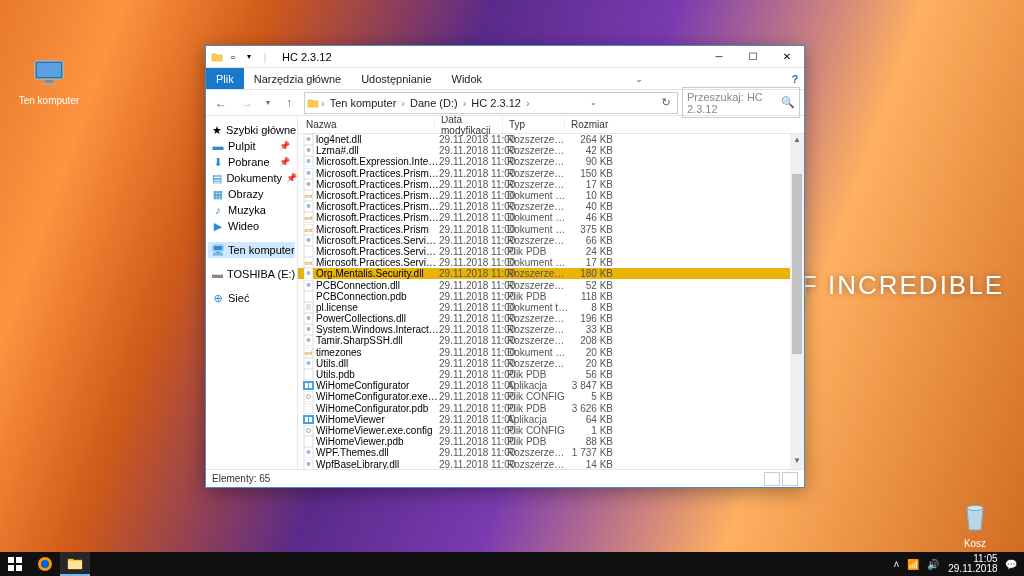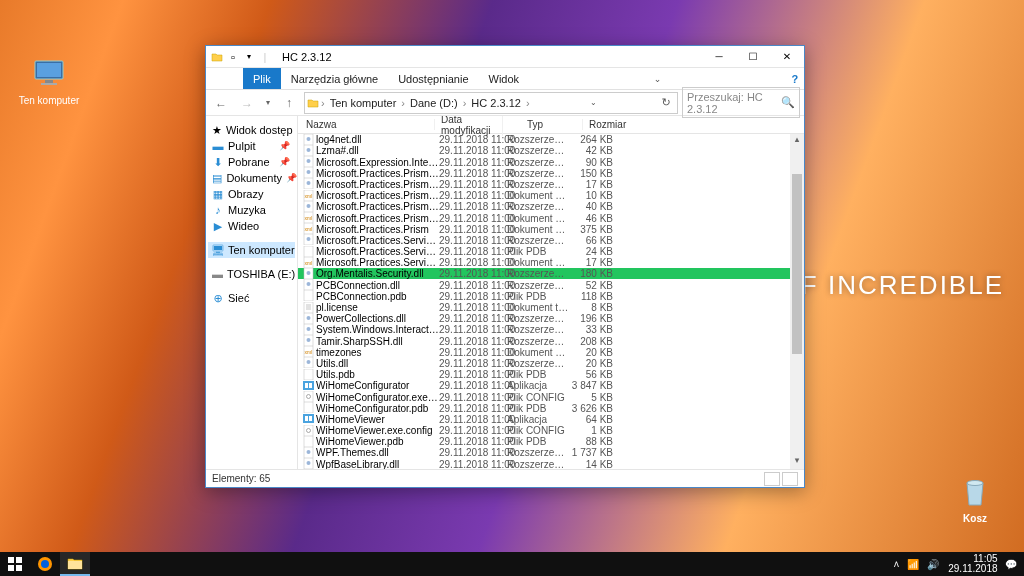--- a/index.html
+++ b/index.html
@@ -12,37 +12,37 @@
     position:absolute; right:20px; top:270px;
     color:#fff; font-size:26px; font-weight:300; letter-spacing:2px;
     text-shadow:0 0 6px rgba(0,0,0,.4);
   }
   .desktop-icon {
     position:absolute; width:78px; text-align:center; color:#fff; font-size:10px;
   }
   .desktop-icon .ico { width:36px; height:36px; margin:0 auto 4px; display:flex; align-items:center; justify-content:center; }
   .di-computer { left:10px; top:55px; }
   .di-trash    { right:10px; bottom:30px; }
-  .di-trash    { bottom:52px;font-weight:bold; }
+  .di-trash    { bottom:27px; }
   svg { display:block; }
 
   
   .window {
     position:absolute; left:205px; top:45px; width:600px; height:443px;
     background:#fff; border:1px solid #4a88c7; box-shadow:0 4px 18px rgba(0,0,0,.35);
     display:flex; flex-direction:column;
   }
   .titlebar { height:22px; background:#fff; display:flex; align-items:center; font-size:11px; border-bottom:1px solid #e5e5e5;}
   .titlebar .qat { display:flex; align-items:center; gap:2px; padding:0 4px; }
   .titlebar .qat span { width:14px; height:14px; display:flex; align-items:center; justify-content:center; }
   .titlebar .title { flex:1; padding-left:6px; }
   .winbtns { display:flex; }
   .winbtns button { width:34px; height:22px; border:none; background:transparent; font-size:10px; }
 
-  .ribbon-tabs { height:22px; display:flex; align-items:stretch; font-size:11px; border-bottom:1px solid #e1e1e1;padding-left:37px;}
+  .ribbon-tabs { height:22px; display:flex; align-items:stretch; font-size:11px; border-bottom:1px solid #e1e1e1;}
   .ribbon-tabs .tab { padding:0 10px; display:flex; align-items:center; color:#222; }
   .ribbon-tabs .tab.file { background:#1979ca; color:#fff; }
   .ribbon-hint { margin-left:auto; width:18px; display:flex; align-items:center; justify-content:center; color:#1979ca; font-weight:bold; }
   .ribbon-hint2 { width:14px; display:flex; align-items:center; justify-content:center; }
 
   .addrrow { height:26px; display:flex; align-items:center; gap:4px; padding:2px 4px; border-bottom:1px solid #e5e5e5; font-size:11px;}
   .navbtn { width:22px; height:22px; border:none; background:transparent; color:#666; font-size:12px; }
   .addrbar { flex:1; height:22px; border:1px solid #ccc; display:flex; align-items:center; padding:0 2px; gap:2px; overflow:hidden;}
   .addrbar .crumb { padding:0 3px; white-space:nowrap; color:#222; }
   .addrbar .sep { color:#888; }
@@ -56,25 +56,25 @@
   .nav-item .pin { margin-left:auto; color:#888; font-size:9px; }
   .nav-item.selected { background:#cde8ff; }
   .nav-sep { height:8px; }
   .nav .ni-ico { width:12px; height:12px; display:inline-flex; align-items:center; justify-content:center; }
 
   .filespane { flex:1; display:flex; flex-direction:column; overflow:hidden; position:relative;}
   .cols { display:flex; height:18px; border-bottom:1px solid #e5e5e5; font-size:10px; color:#333; align-items:center;}
   .cols div { padding:0 6px; border-right:1px solid #f0f0f0; }
   .c-name { width:137px; padding-left:8px !important;}
   .c-date { width:68px; }
-  .c-type { width:62px;margin-left:18px; }
+  .c-type { width:62px; }
   .c-size { width:44px; text-align:right; border-right:none !important;}
   .list { flex:1; overflow:hidden; font-size:10px; }
-  .row { display:flex; height:11.2px; align-items:flex-end; padding-left:4px;}
-  .row.sel { background:#22c55e; }
+  .row { display:flex; height:11.2px; align-items:center; padding-left:4px;}
+  .row.sel { background:#eab308; }
   .row .ico { width:12px; height:12px; margin-right:2px; display:inline-flex; align-items:center; justify-content:center; font-size:9px;}
   .row .name { width:123px; white-space:nowrap; overflow:hidden; text-overflow:ellipsis; }
   .row .date { width:68px; color:#555; white-space:nowrap;}
   .row .type { width:62px; color:#555; white-space:nowrap; overflow:hidden; text-overflow:ellipsis;}
   .row .size { width:44px; text-align:right; color:#555; white-space:nowrap;}
   .vscroll { position:absolute; right:0; top:18px; bottom:0; width:14px; background:#f0f0f0; }
   .vscroll .thumb { position:absolute; left:2px; right:2px; top:40px; height:180px; background:#c2c2c2; }
   .vscroll .arr { position:absolute; left:0; right:0; height:14px; text-align:center; font-size:9px; color:#666; }
   .vscroll .arr.up { top:0; } .vscroll .arr.dn { bottom:0; }
 
@@ -169,21 +169,21 @@
     <div class="searchbox">
       <span>Przeszukaj: HC 2.3.12</span>
       <span class="sicon">🔍</span>
     </div>
   </div>
 
   <div class="body">
     <div class="nav">
       <div class="nav-item">
           <span class="ni-ico">★</span>
-          <span>Widok dostęp</span>
+          <span>Szybki główne</span>
         </div>
       <div class="nav-item">
           <span class="ni-ico" style="color:#2a8dd4;">▬</span>
           <span>Pulpit</span>
           <span class="pin">📌</span>
         </div>
       <div class="nav-item">
           <span class="ni-ico" style="color:#2a8dd4;">⬇</span>
           <span>Pobrane</span>
           <span class="pin">📌</span>

